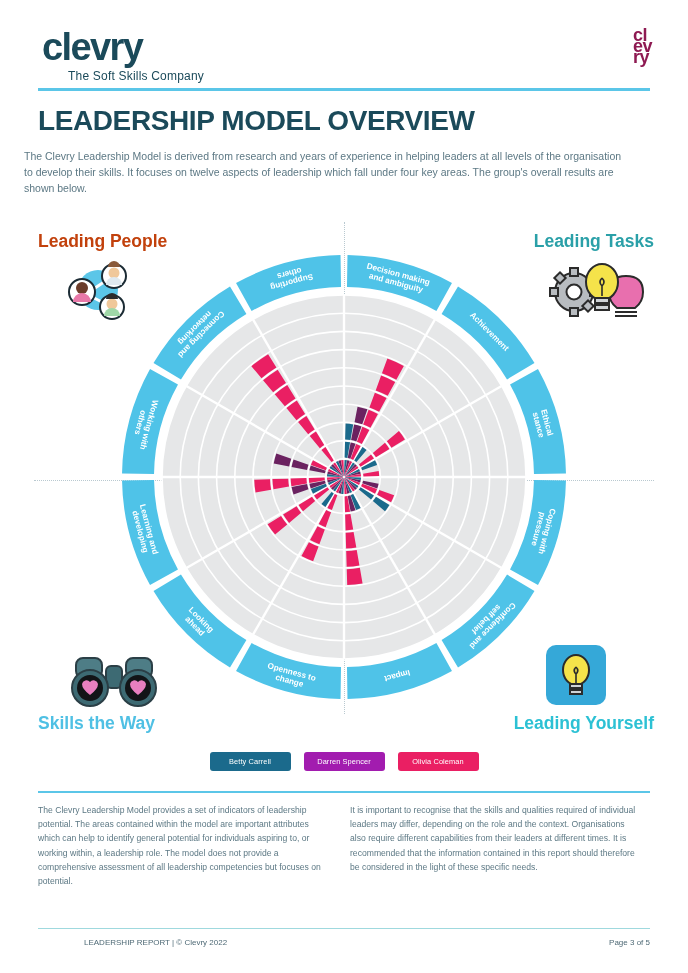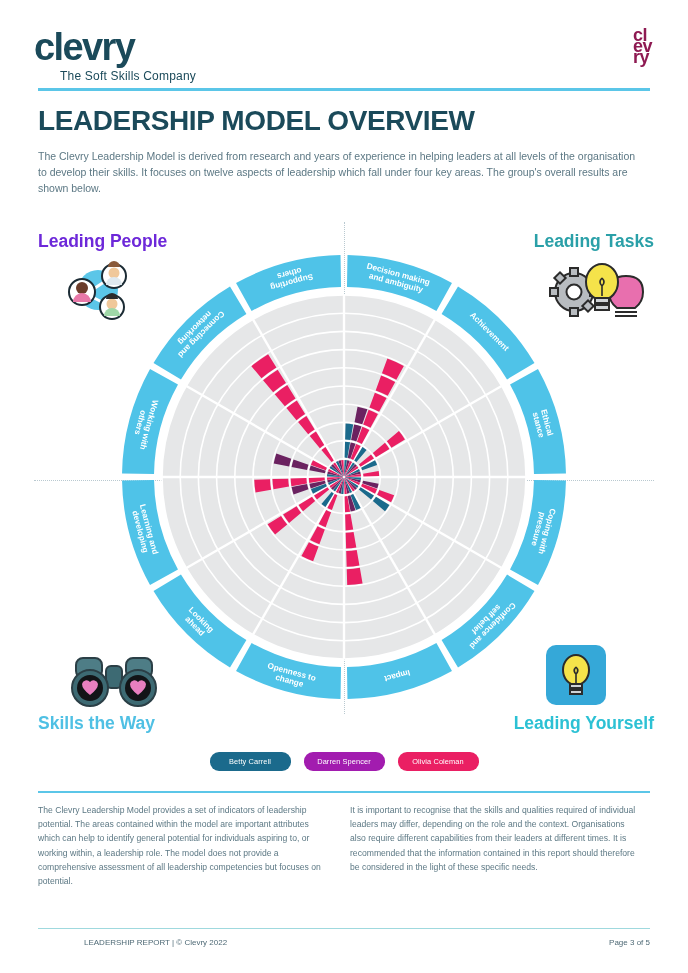--- a/index.html
+++ b/index.html
@@ -6,21 +6,21 @@
   html, body {
     width: 688px; height: 973px;
     background: #ffffff;
     font-family: "Liberation Sans", sans-serif;
     overflow: hidden;
   }
   .page { position: relative; width: 688px; height: 973px; background:#fff; }
 
   
   .brand {
-    position:absolute; left:34px; top:28px;
+    position:absolute; left:42px; top:28px;
   }
   .brand-word {
     font-size: 38px; font-weight: 700; letter-spacing:-1.6px;
     color:#1b4a5a; line-height:1; font-family:"Liberation Sans", sans-serif;
   }
   .brand-tag {
     font-size: 12px; color:#1b4a5a; letter-spacing:0.2px;
     margin-top:3px; margin-left:26px;
   }
   .brand-mini {
@@ -33,27 +33,27 @@
   .rule-top {
     position:absolute; left:38px; top:88px; width:612px; height:3px;
     background:#5bc6e8;
   }
 
   .page-title {
     position:absolute; left:38px; top:105px;
     font-size:28px; font-weight:700; color:#1b4a5a; letter-spacing:-0.4px;
   }
   .intro {
-    position:absolute; left:38px; top:148px; width:600px;
+    position:absolute; left:24px; top:148px; width:600px;
     font-size:10.5px; line-height:16px; color:#5c7884;
   }
 
   
   .quad-title { position:absolute; font-size:17.5px; font-weight:600; }
-  .q-people   { left:38px;  top:231px;  color:#6d28d9; }
+  .q-people   { left:38px;  top:231px;  color:#c2410c; }
   .q-tasks    { right:34px; top:231px;  color:#2aa0a8; }
   .q-way      { left:38px;  top:713px;  color:#4fc0e4; }
   .q-yourself { right:34px; top:713px;  color:#2cc1d4; }
 
   .quad-icon { position:absolute; }
   #icon-people   { left:62px;  top:258px; }
   #icon-tasks    { right:36px; top:258px; }
   #icon-way      { left:68px;  top:652px; }
   #icon-yourself { right:82px; top:645px; }
 
@@ -66,21 +66,21 @@
              border-left:1px dotted #b9c9d0; }
   .cross-h { left:34px; top:480px; width:620px; height:0;
              border-top:1px dotted #b9c9d0; }
 
   
   .legend {
     position:absolute; left:0; right:0; top:752px;
     display:flex; justify-content:center; gap:13px;
   }
   .legend-item {
-    padding:5px 0; width:81px; text-align:center; border-radius:9px;
+    padding:5px 0; width:81px; text-align:center; border-radius:3px;
     color:#fff; font-size:7.4px; letter-spacing:0.1px;
   }
 
   
   .rule-bottom {
     position:absolute; left:38px; top:791px; width:612px; height:1.6px;
     background:#5bc6e8;
   }
   .cols { position:absolute; left:38px; top:803px; width:612px;
           display:flex; gap:24px; }

